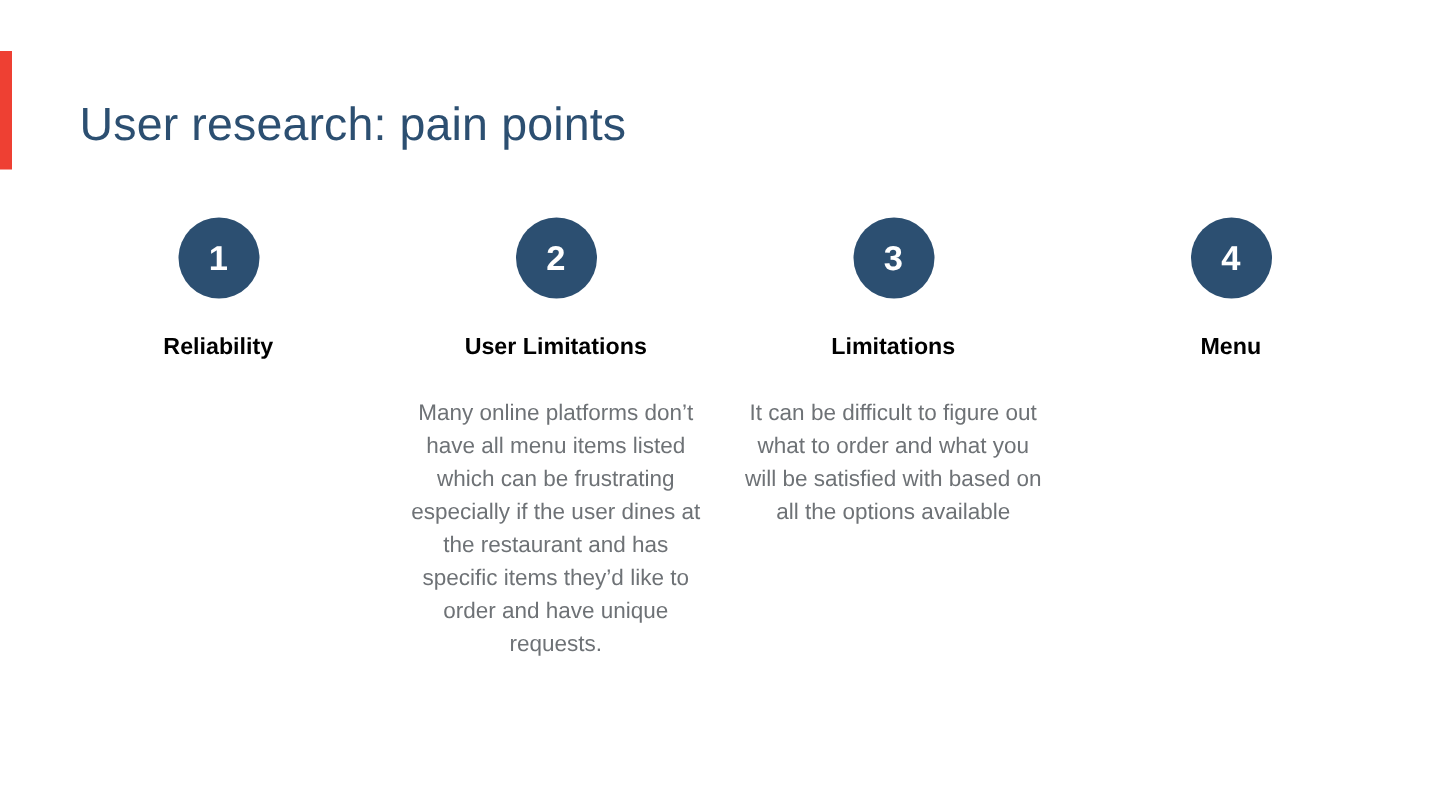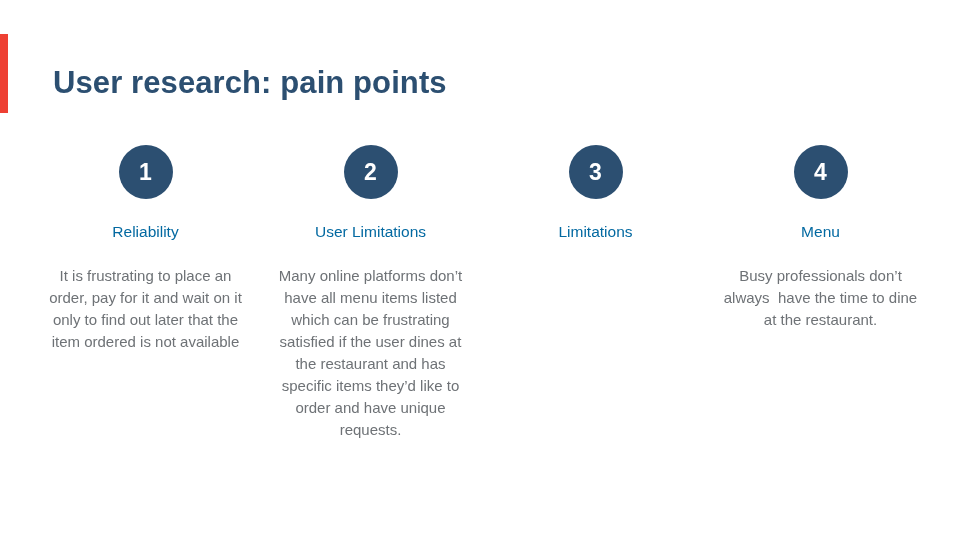--- a/index.html
+++ b/index.html
@@ -25,21 +25,21 @@
     top: 34px;
     width: 8px;
     height: 79px;
     background: #ee4033;
   }
   .slide-title {
     position: absolute;
     left: 53px;
     top: 62px;
     font-size: 31px;
-    font-weight: 700;
+    font-weight: 400;
     letter-spacing: 0.1px;
     color: #2c4f71;
     line-height: 42px;
     white-space: nowrap;
   }
   .columns {
     position: absolute;
     left: 33px;
     top: 145px;
     width: 900px;
@@ -63,22 +63,22 @@
     align-items: center;
     justify-content: center;
     font-size: 23px;
     font-weight: 700;
     line-height: 1;
     box-sizing: border-box;
   }
   .col-heading {
     margin-top: 23px;
     font-size: 15.5px;
-    font-weight: 400;
-    color: #0369a1;
+    font-weight: 700;
+    color: #000000;
     text-align: center;
     line-height: 20px;
     white-space: nowrap;
   }
   .col-body {
     margin-top: 23px;
     width: 200px;
     font-size: 15px;
     font-weight: 400;
     color: #6e7276;
@@ -96,40 +96,39 @@
 
   <div class="slide-title">User research: pain points</div>
 
   <div class="columns">
 
     <div class="column">
       <div class="badge">
         <span>1</span>
       </div>
       <div class="col-heading">Reliability</div>
-      <div class="col-body">It is frustrating to place an order, pay for it and wait on it only to find out later that the item ordered is not available</div>
     </div>
 
     <div class="column">
       <div class="badge">
         <span>2</span>
       </div>
       <div class="col-heading">User Limitations</div>
-      <div class="col-body">Many online platforms don’t have all menu items listed which can be frustrating satisfied if the user dines at the restaurant and has specific items they’d like to order and have unique requests.</div>
+      <div class="col-body">Many online platforms don’t have all menu items listed which can be frustrating especially if the user dines at the restaurant and has specific items they’d like to order and have unique requests.</div>
     </div>
 
     <div class="column">
       <div class="badge">
         <span>3</span>
       </div>
       <div class="col-heading">Limitations</div>
+      <div class="col-body">It can be difficult to figure out what to order and what you will be satisfied with based on all the options available</div>
     </div>
 
     <div class="column">
       <div class="badge">
         <span>4</span>
       </div>
       <div class="col-heading">Menu</div>
-      <div class="col-body">Busy professionals don’t always  have the time to dine at the restaurant.</div>
     </div>
 
   </div>
 </div>
 
 </body></html>

